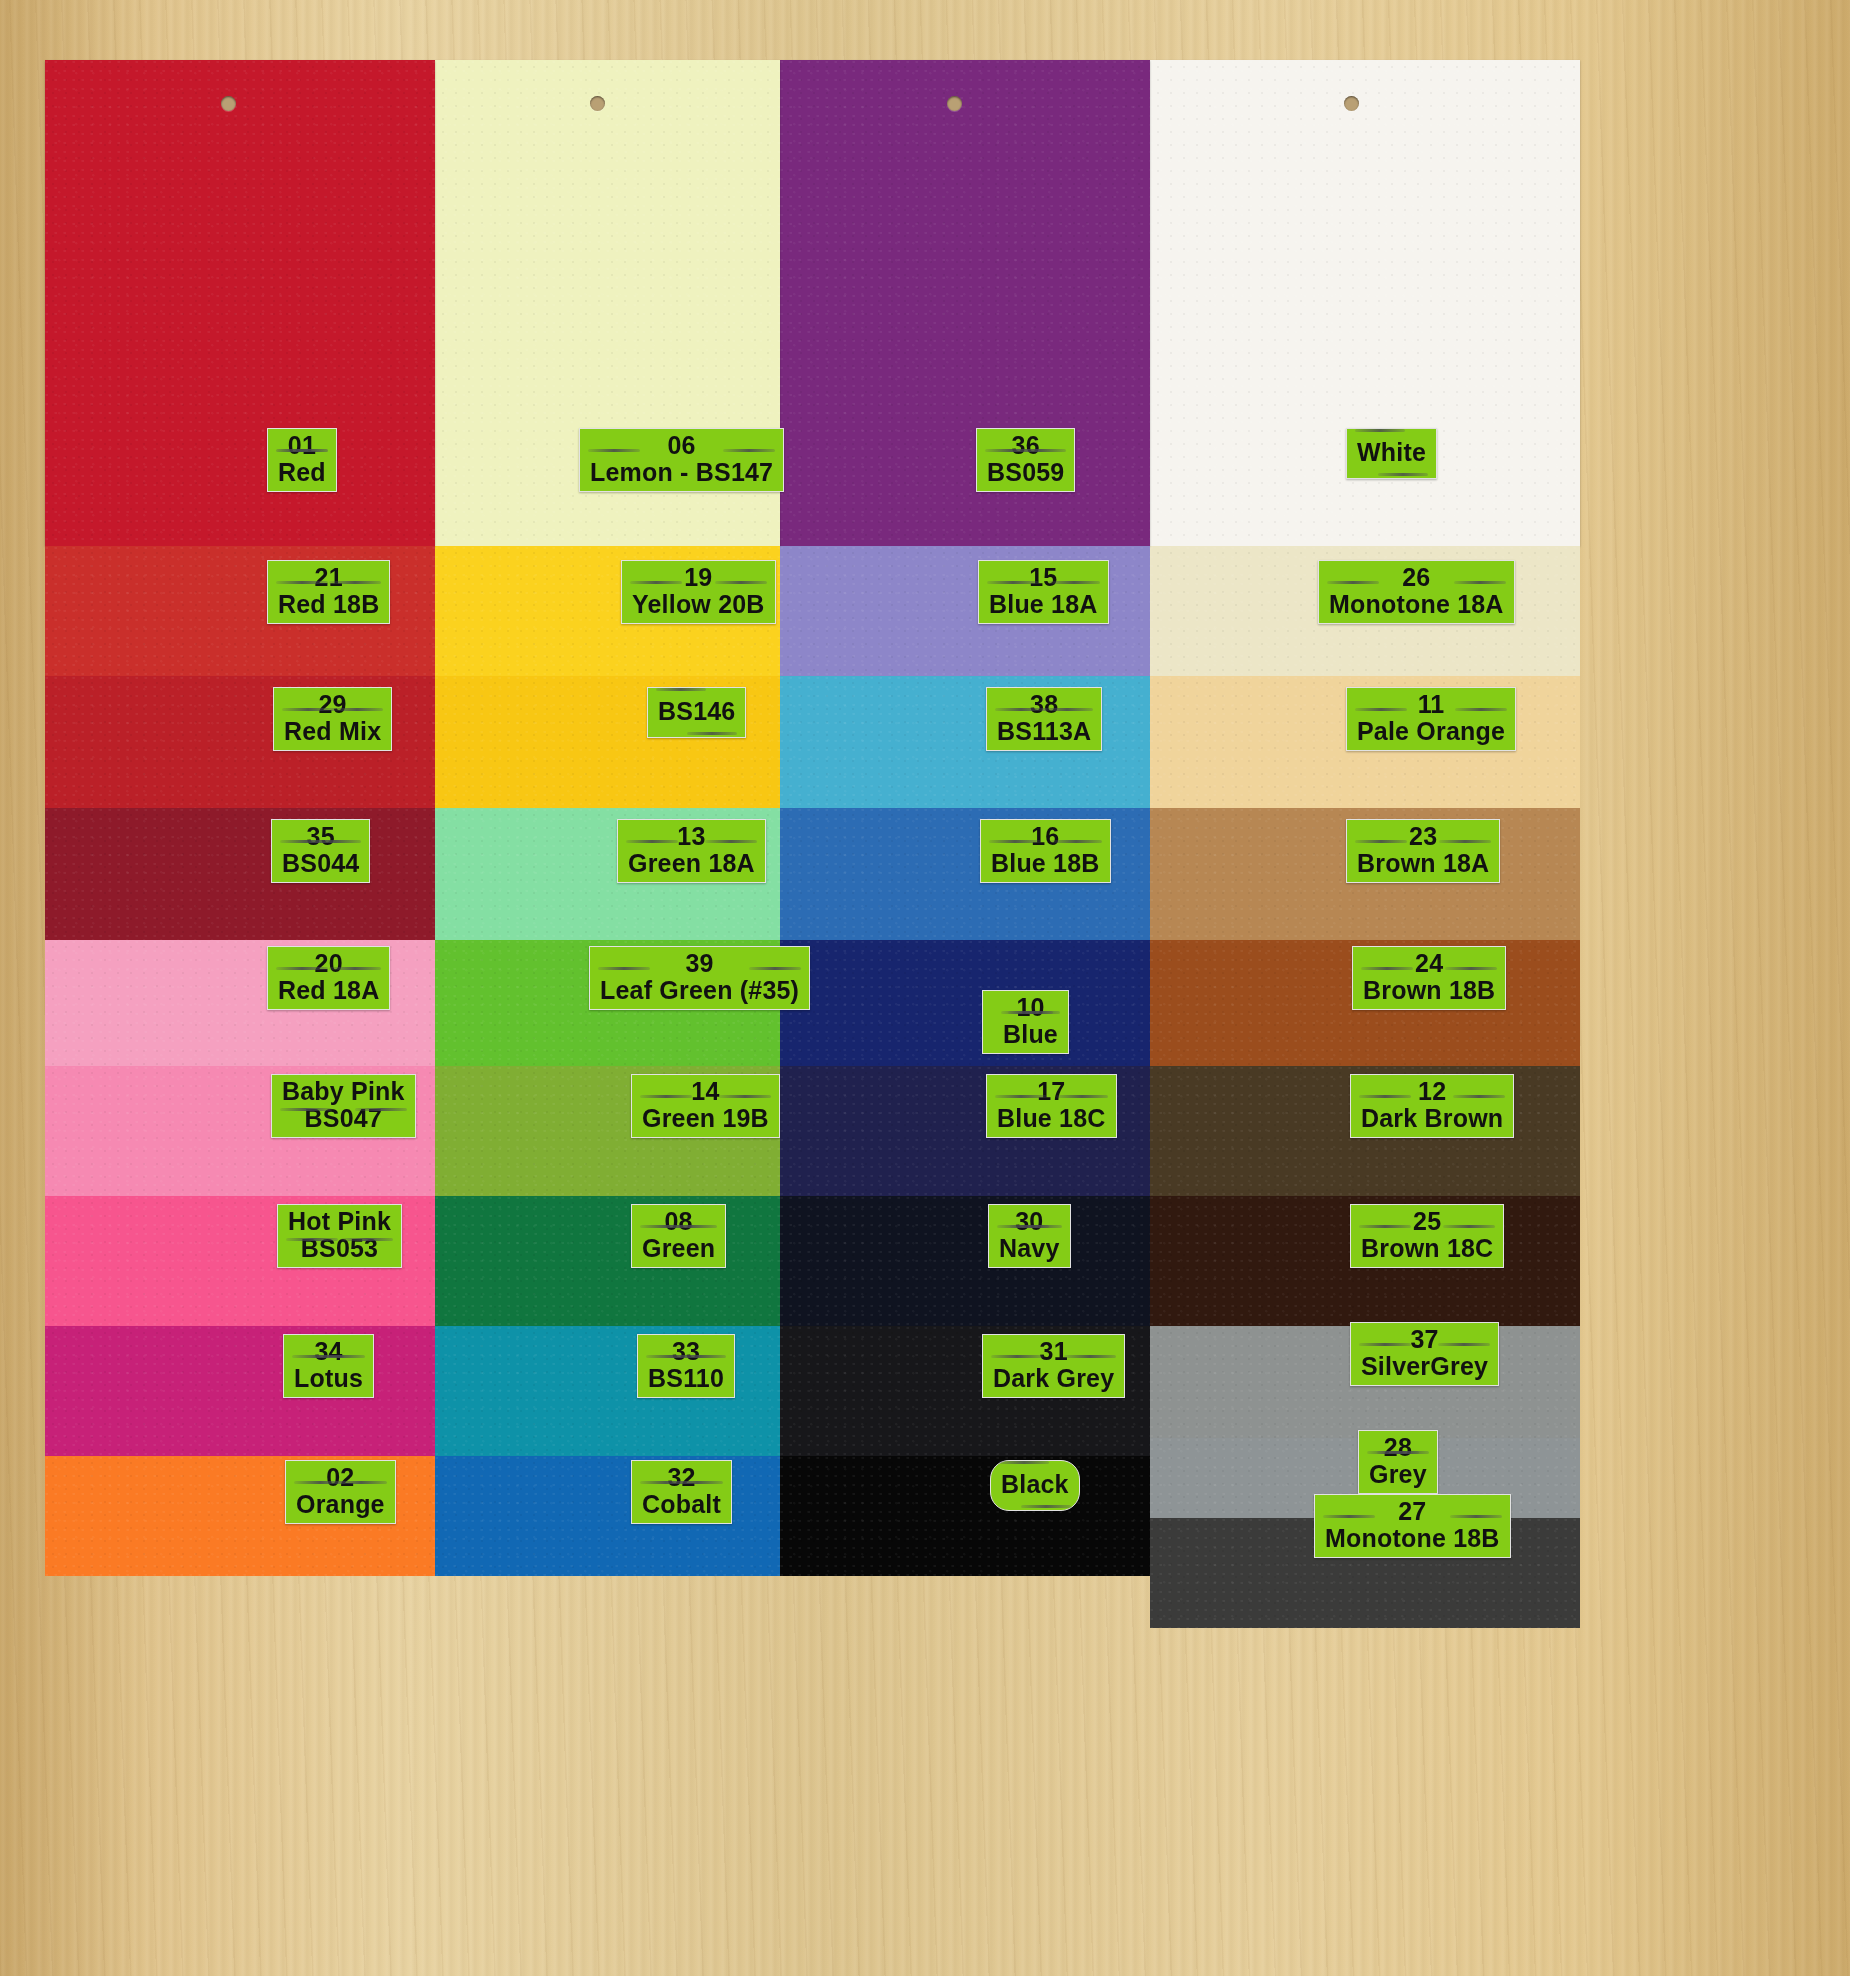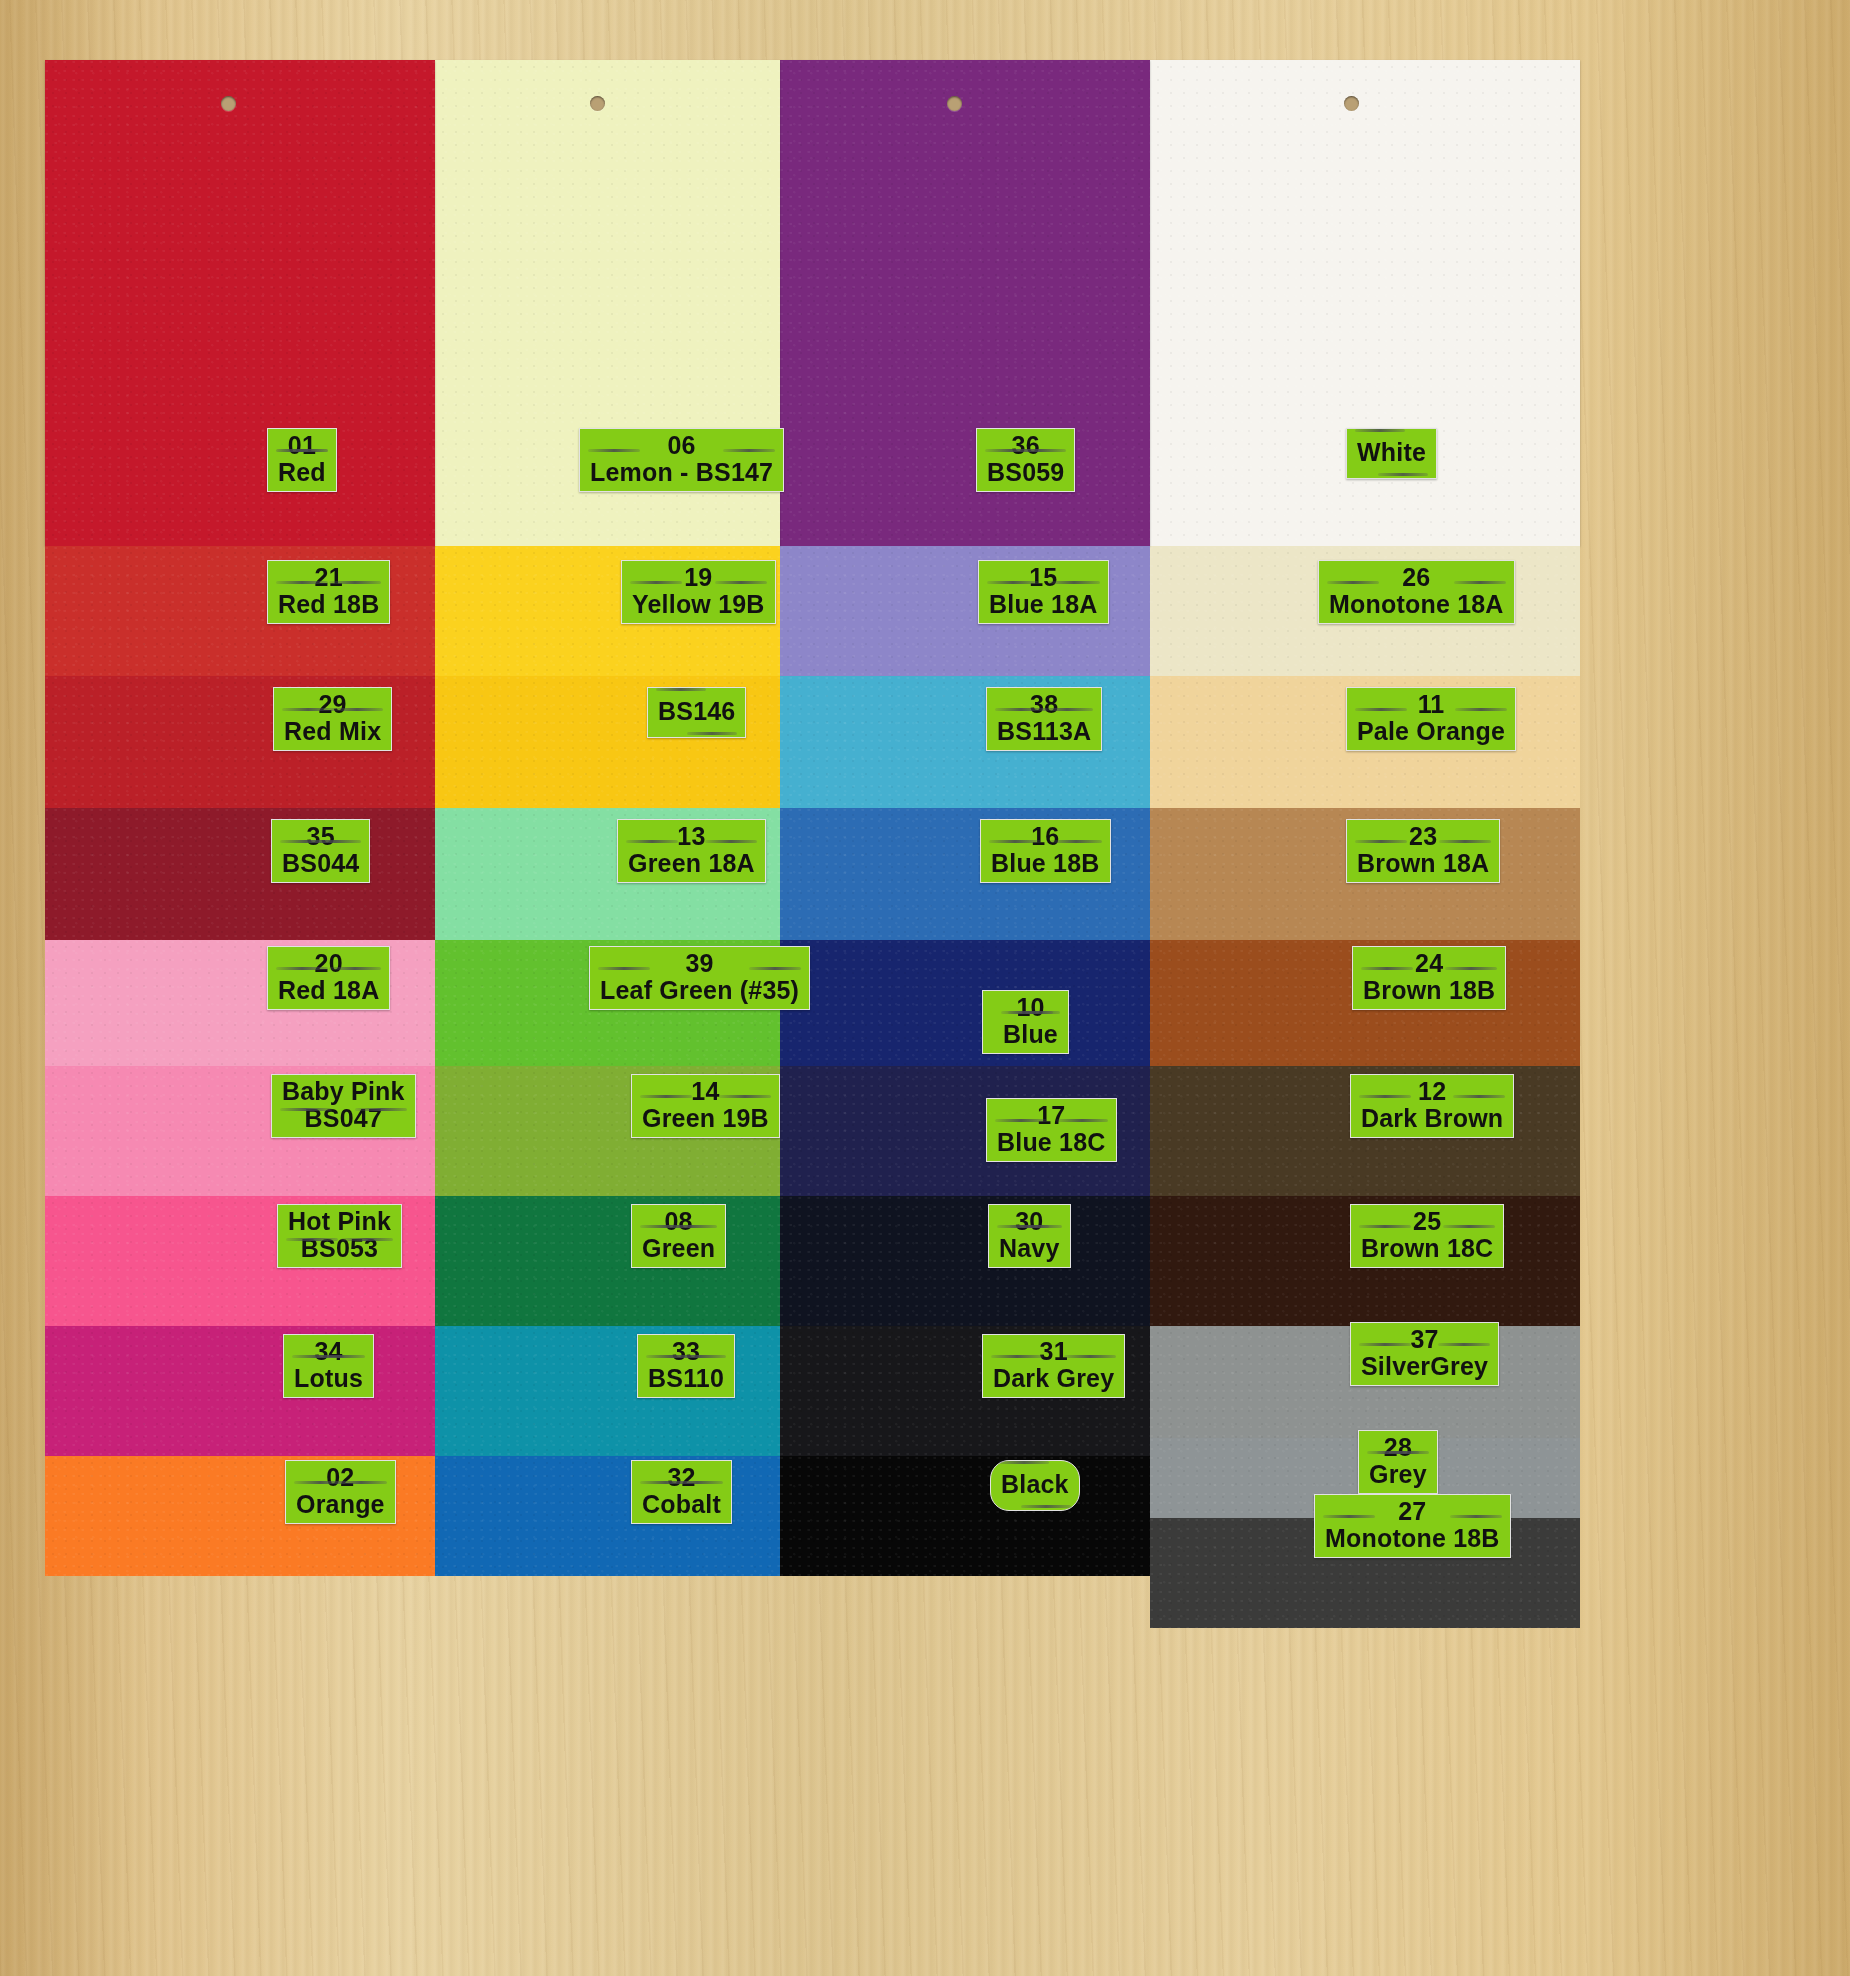--- a/index.html
+++ b/index.html
@@ -274,21 +274,21 @@
     <div class="label" style="left: 240px; top: 1412px;">
       <span class="ln1">02</span>
       <span class="ln2">Orange</span>
     </div>
     <div class="label" style="left: 534px; top: 380px;">
       <span class="ln1">06</span>
       <span class="ln2">Lemon - BS147</span>
     </div>
     <div class="label" style="left: 576px; top: 512px;">
       <span class="ln1">19</span>
-      <span class="ln2">Yellow 19B</span>
+      <span class="ln2">Yellow 20B</span>
     </div>
     <div class="label single noticks" style="left: 602px; top: 639px;">
       <span class="ln2">BS146</span>
     </div>
     <div class="label" style="left: 572px; top: 771px;">
       <span class="ln1">13</span>
       <span class="ln2">Green 18A</span>
     </div>
     <div class="label" style="left: 544px; top: 898px;">
       <span class="ln1">39</span>
@@ -323,21 +323,21 @@
       <span class="ln2">BS113A</span>
     </div>
     <div class="label" style="left: 935px; top: 771px;">
       <span class="ln1">16</span>
       <span class="ln2">Blue 18B</span>
     </div>
     <div class="label" style="left: 937px; top: 942px; padding-left: 20px;">
       <span class="ln1">10</span>
       <span class="ln2">Blue</span>
     </div>
-    <div class="label" style="left: 941px; top: 1026px; margin-top: 24px;">
+    <div class="label" style="left: 941px; top: 1026px;">
       <span class="ln1">17</span>
       <span class="ln2">Blue 18C</span>
     </div>
     <div class="label" style="left: 943px; top: 1156px;">
       <span class="ln1">30</span>
       <span class="ln2">Navy</span>
     </div>
     <div class="label" style="left: 937px; top: 1286px;">
       <span class="ln1">31</span>
       <span class="ln2">Dark Grey</span>

